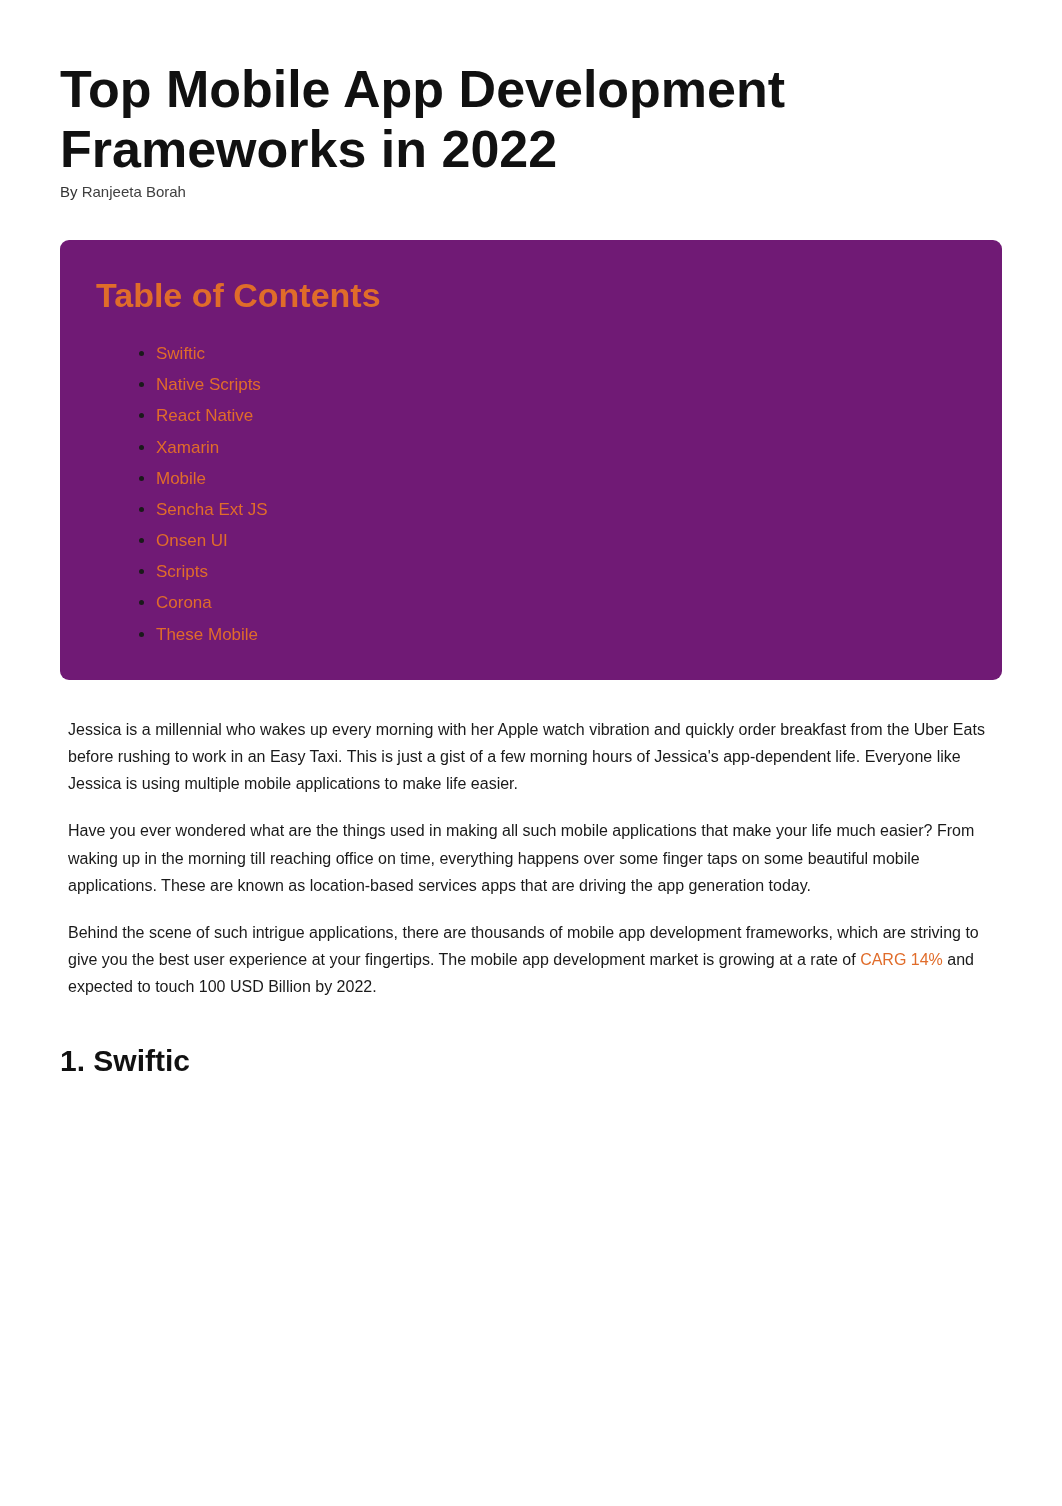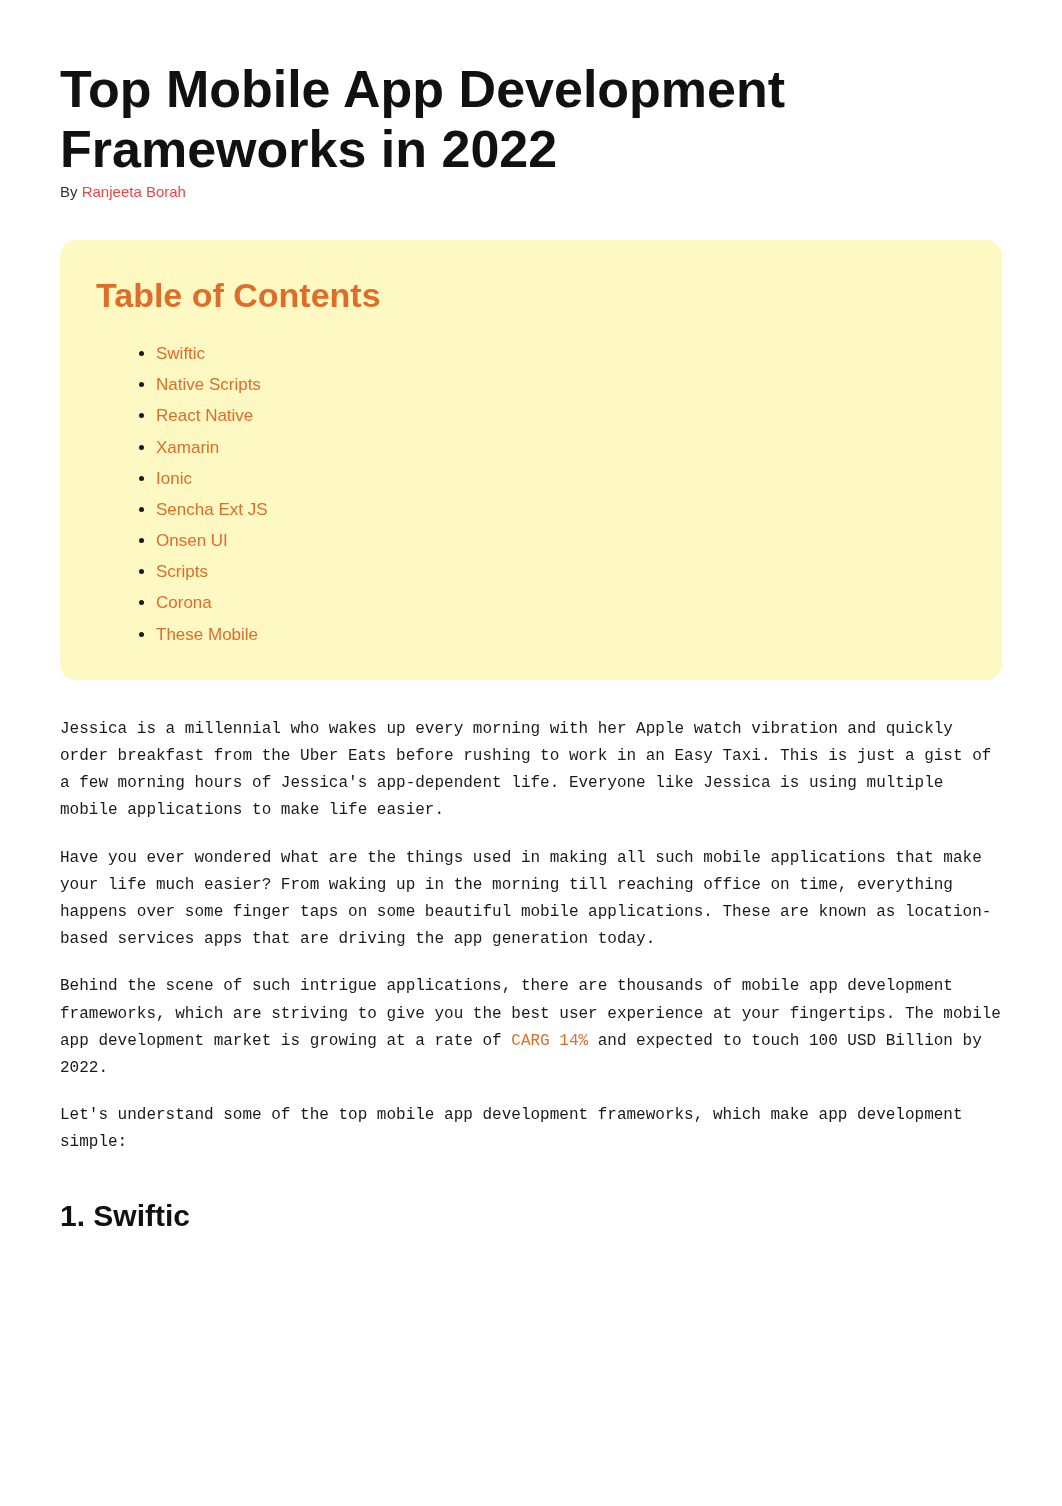--- a/index.html
+++ b/index.html
@@ -29,27 +29,27 @@
     }
 
     .byline {
       font-family: Arial, sans-serif;
       font-size: 15px;
       color: #333;
       margin-bottom: 36px;
     }
 
     .byline a {
-      color: #ef4444;
+      color: #404040;
       text-decoration: none;
     }
 
     .toc-container {
-      background-color: #fef9c3;
-      border-radius: 16px;
+      background-color: #701a75;
+      border-radius: 9px;
       padding: 28px 36px 28px 36px;
       margin-bottom: 36px;
     }
 
     .toc-title {
       font-family: Arial, sans-serif;
       font-size: 34px;
       font-weight: 700;
       color: #e06c2a;
       margin-bottom: 18px;
@@ -66,24 +66,25 @@
 
     .toc-list li a {
       color: #e06c2a;
       text-decoration: none;
       font-family: Arial, sans-serif;
       font-size: 17px;
       text-align: center;
     }
 
     .article-body {
-      font-family: Liberation Mono, monospace;
+      font-family: Liberation Sans, sans-serif;
       font-size: 16px;
       line-height: 1.7;
       color: #1a1a1a;
+      margin-left: 8px;
     }
 
     .article-body p {
       margin-bottom: 20px;
     }
 
     .article-body a {
       color: #e06c2a;
       text-decoration: none;
     }
@@ -106,36 +107,35 @@
   <span>By </span><a href="#">Ranjeeta Borah</a>
 </p>
 
 <div class="toc-container">
   <div class="toc-title">Table of Contents</div>
   <ul class="toc-list" id="toc-list-container">
   <li><a href="#swiftic">Swiftic</a></li>
       <li><a href="#native-scripts">Native Scripts</a></li>
       <li><a href="#react-native">React Native</a></li>
       <li><a href="#xamarin">Xamarin</a></li>
-      <li><a href="#ionic">Ionic</a></li>
+      <li><a href="#ionic">Mobile</a></li>
       <li><a href="#sencha-ext-js">Sencha Ext JS</a></li>
       <li><a href="#onsen-ui">Onsen UI</a></li>
       <li><a href="#flutter">Scripts</a></li>
       <li><a href="#corona">Corona</a></li>
       <li><a href="#jquery-mobile">These Mobile</a></li>
     </ul>
 </div>
 
 <div class="article-body">
 
   <p>Jessica is a millennial who wakes up every morning with her Apple watch vibration and quickly order breakfast from the Uber Eats before rushing to work in an Easy Taxi. This is just a gist of a few morning hours of Jessica's app-dependent life. Everyone like Jessica is using multiple mobile applications to make life easier.</p>
 
   <p>Have you ever wondered what are the things used in making all such mobile applications that make your life much easier? From waking up in the morning till reaching office on time, everything happens over some finger taps on some beautiful mobile applications. These are known as location-based services apps that are driving the app generation today.</p>
 
   <p>
     <span>Behind the scene of such intrigue applications, there are thousands of mobile app development frameworks, which are striving to give you the best user experience at your fingertips. The mobile app development market is growing at a rate of </span><a href="#">CARG 14%</a><span> and expected to touch 100 USD Billion by 2022.</span>
   </p>
 
-  <p>Let's understand some of the top mobile app development frameworks, which make app development simple:</p>
 
 </div>
 
 <h2 class="section-heading">1. Swiftic</h2>
 
 </body></html>

